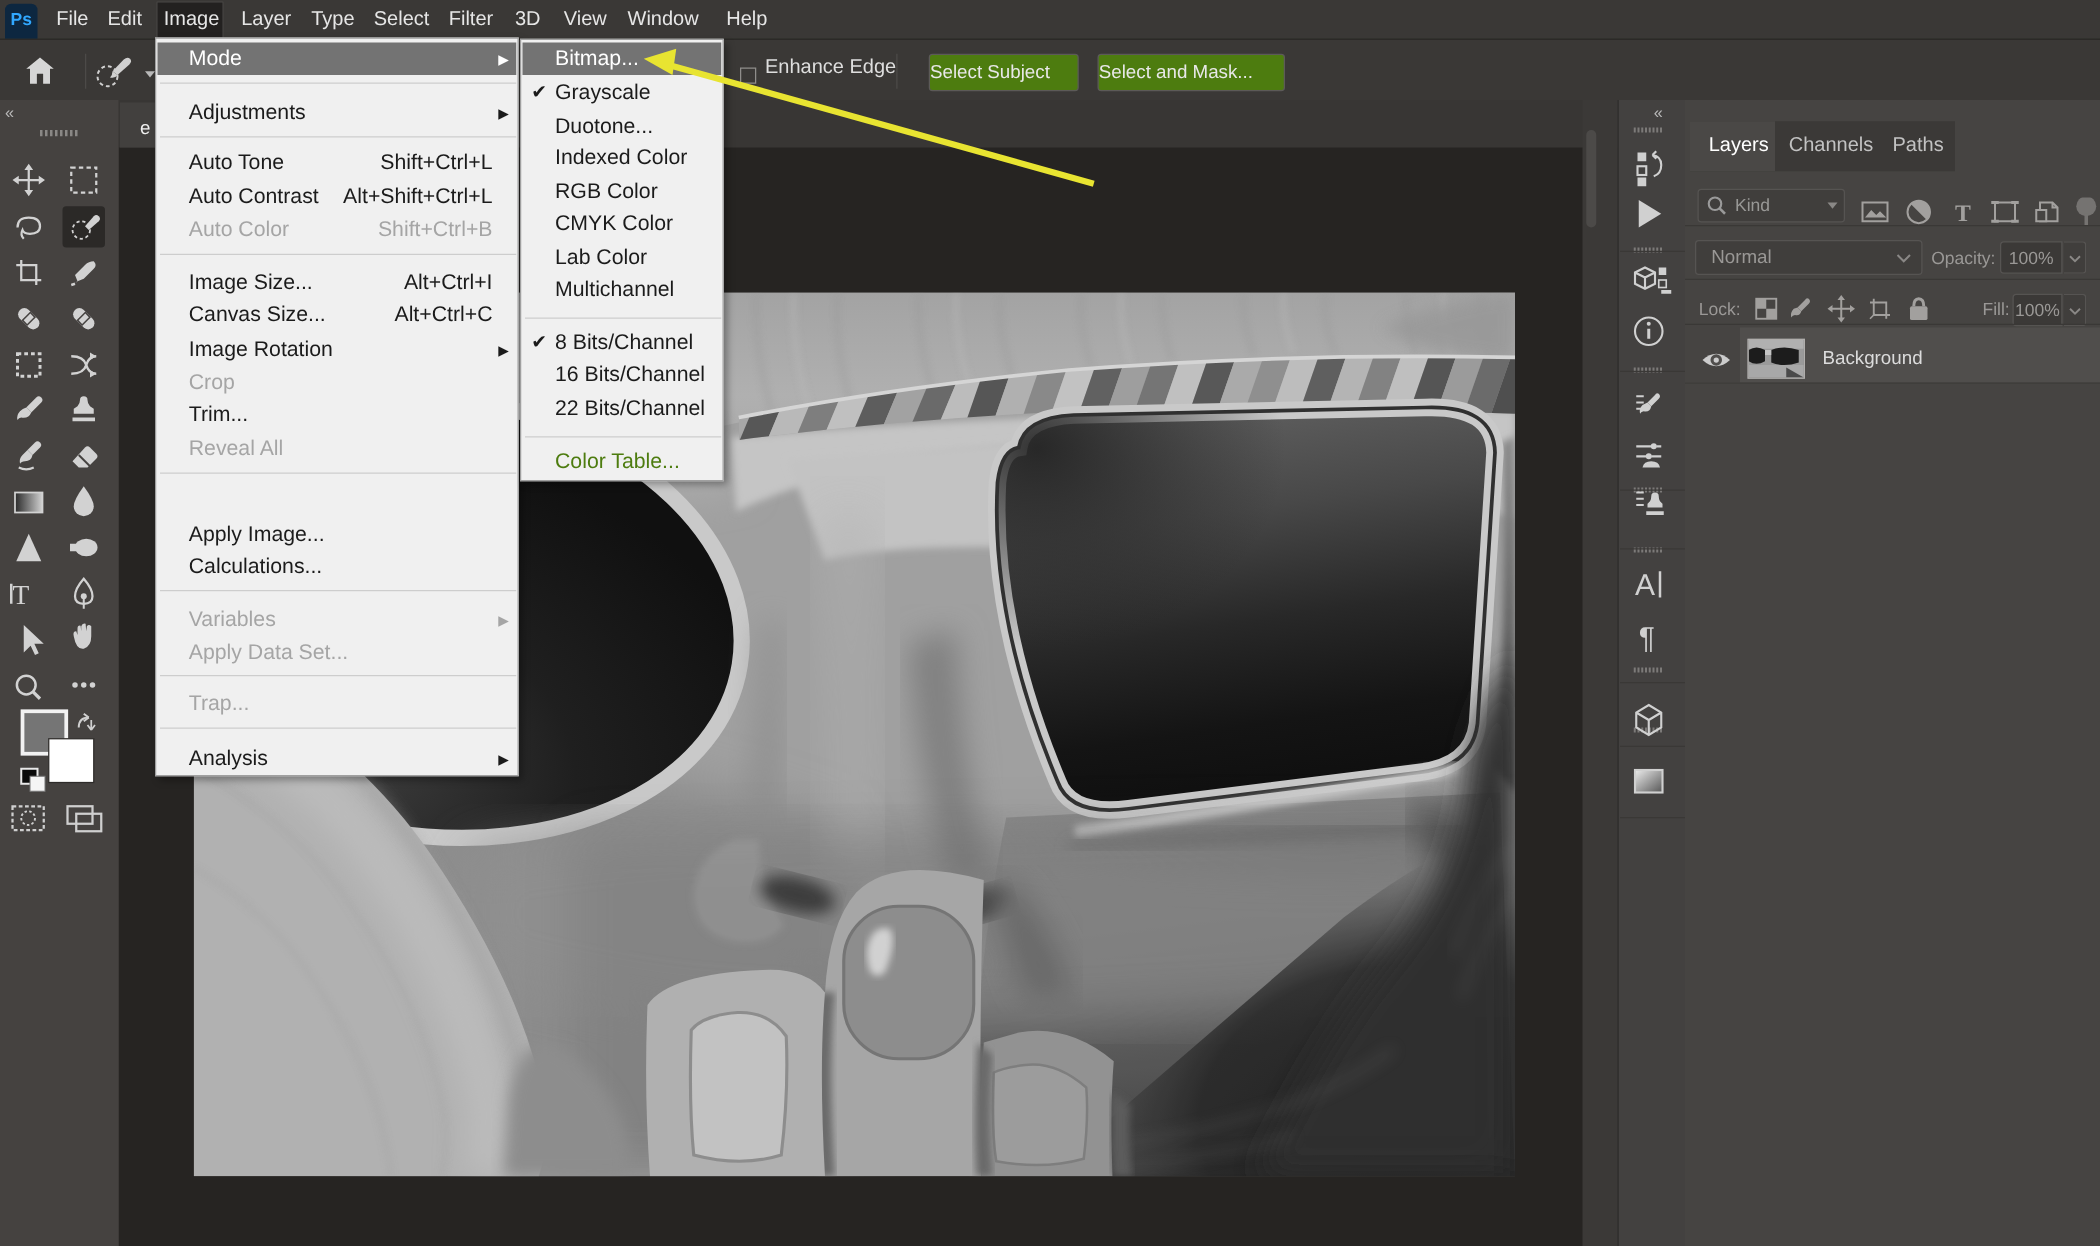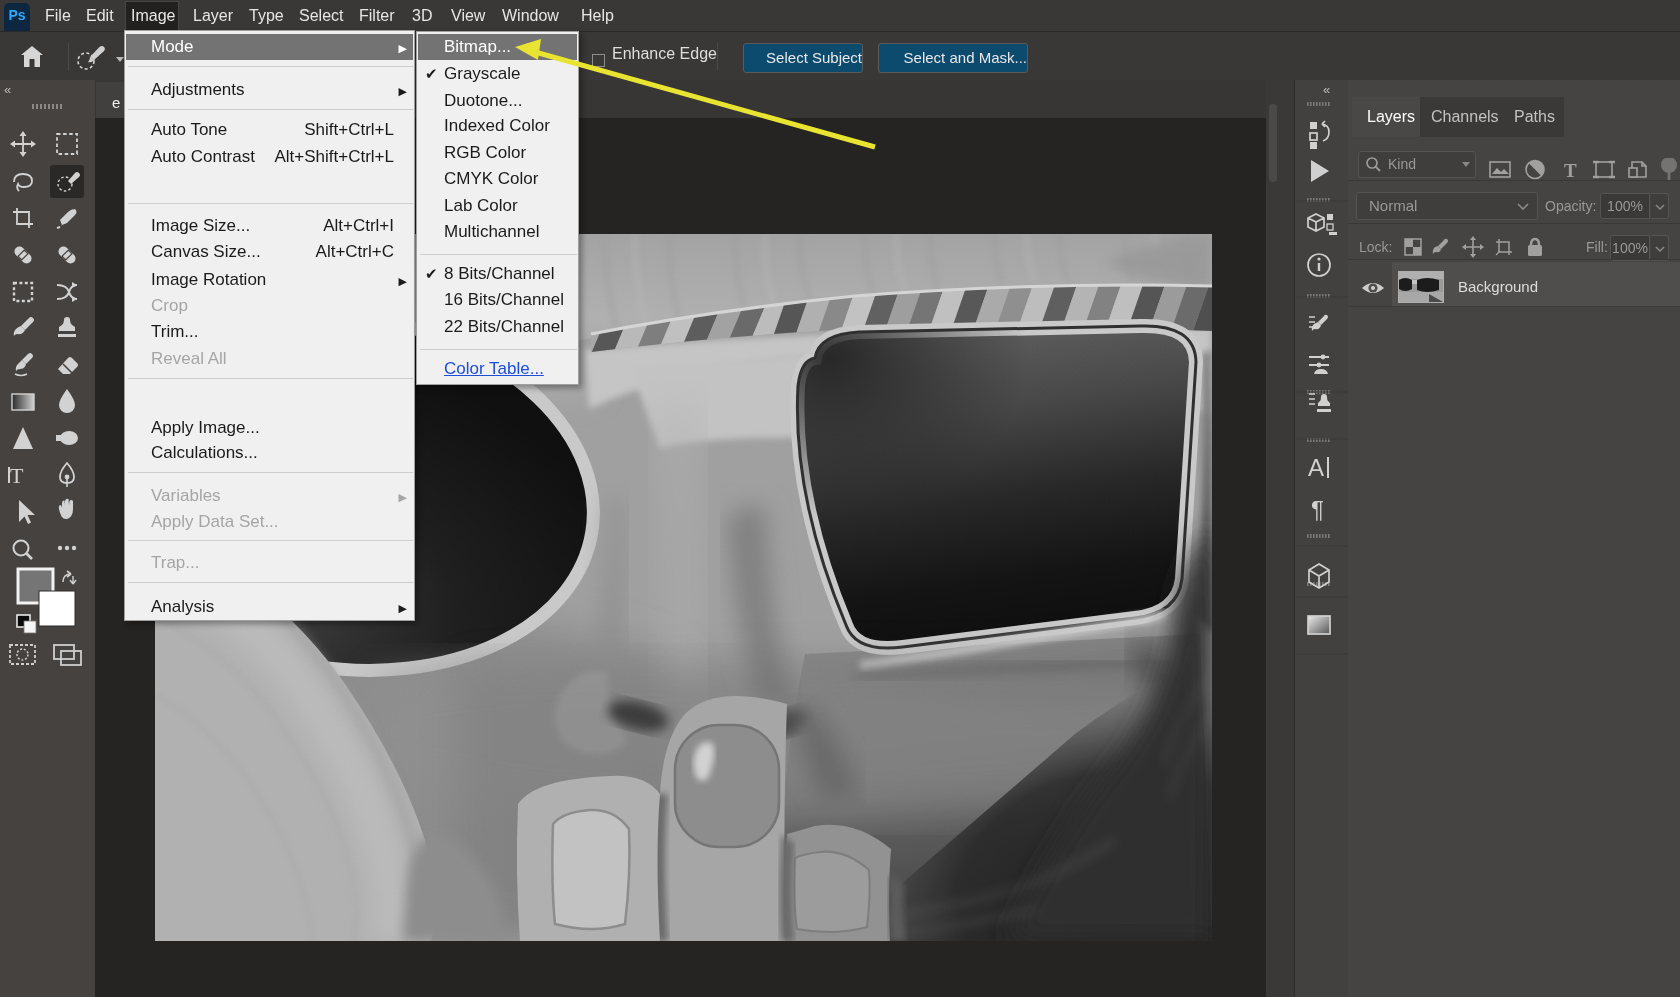--- a/index.html
+++ b/index.html
@@ -15,23 +15,23 @@
   #pslogo { position:absolute; left:4px; top:3px; width:26px; height:41px;
     background:#0d2740; border-radius:5px; color:#31a8ff; font-weight:bold;
     font-size:14px; text-align:center; line-height:25px; }
   #img-item { position:absolute; left:125px; top:1px; width:54px; height:30px;
     background:#232120; border:1px solid #4a4846; }
 
   
   #optbar { position:absolute; left:0; top:31px; width:1680px; height:49px;
     background:#3a3836; border-top:1px solid #2b2927; color:#dedede; }
   .vsep { position:absolute; width:1px; background:#4c4a48; }
-  .optbtn { position:absolute; top:11px; height:30px; background:#0c4a6e;
+  .optbtn { position:absolute; top:11px; height:30px; background:#4d7c0f;
     border:1px solid #5c5a58; border-radius:3px; color:#e8e8e8; font-size:15px;
-    text-align:right; }
+    text-align:left; }
 
   
   #tabbar { position:absolute; left:95px; top:80px; width:1199px; height:38px;
     background:#383634; }
   #doctab { position:absolute; left:1px; top:2px; width:66px; height:36px;
     background:#42403e; color:#f0f0f0; font-size:15px; line-height:42px;
     padding-left:16px; }
 
   
   #toolbar { position:absolute; left:0; top:80px; width:95px; height:917px;
@@ -64,21 +64,21 @@
   .hl { background:#737373; color:#fff; }
 
   #submenu { position:absolute; left:416px; top:31px; width:163px; height:354px;
     background:#f0f0f0; border:1px solid #a0a0a0;
     box-shadow:3px 3px 6px rgba(0,0,0,0.35);
     font-size:17px; color:#1b1b1b; }
   #submenu .row { position:absolute; left:1px; width:159px; height:26px; line-height:26px; }
   #submenu .lbl { position:absolute; left:26px; }
   #submenu .chk { position:absolute; left:7px; font-size:15px; }
   #submenu .sep { position:absolute; left:3px; width:157px; height:1px; background:#cdcdcd; }
-  #submenu .dis { color:#1d4ed8;text-decoration:underline; }
+  #submenu .dis { color:#4d7c0f; }
 </style>
 </head>
 <body>
 <div id="stage">
 
   <div id="canvas">
     <svg id="photo" viewBox="0 0 1057 707">
      <defs>
       <linearGradient id="lensR" x1="0.30" y1="0" x2="0.48" y2="1">
         <stop offset="0" stop-color="#616161"></stop>
@@ -680,20 +680,24 @@
       </div>
     <div class="sep" style="top:78px"></div>
     <div class="row" style="top:86px">
         <span class="lbl">Auto Tone</span>
         <span class="sc">Shift+Ctrl+L</span>
       </div>
     <div class="row" style="top:113px">
         <span class="lbl">Auto Contrast</span>
         <span class="sc">Alt+Shift+Ctrl+L</span>
       </div>
+    <div class="row" style="top:140px">
+        <span class="lbl dis">Auto Color</span>
+        <span class="sc dis">Shift+Ctrl+B</span>
+      </div>
     <div class="sep" style="top:172px"></div>
     <div class="row" style="top:182px">
         <span class="lbl">Image Size...</span>
         <span class="sc">Alt+Ctrl+I</span>
       </div>
     <div class="row" style="top:208px">
         <span class="lbl">Canvas Size...</span>
         <span class="sc">Alt+Ctrl+C</span>
       </div>
     <div class="row" style="top:236px">

